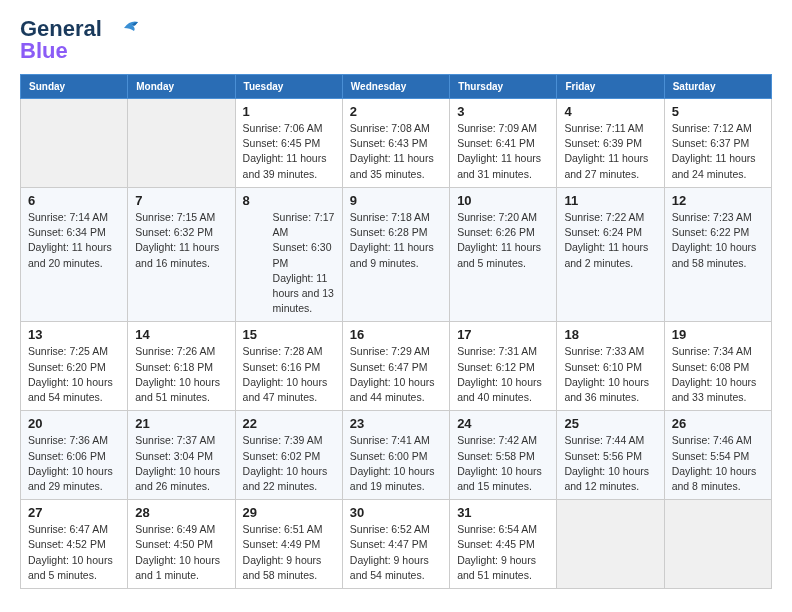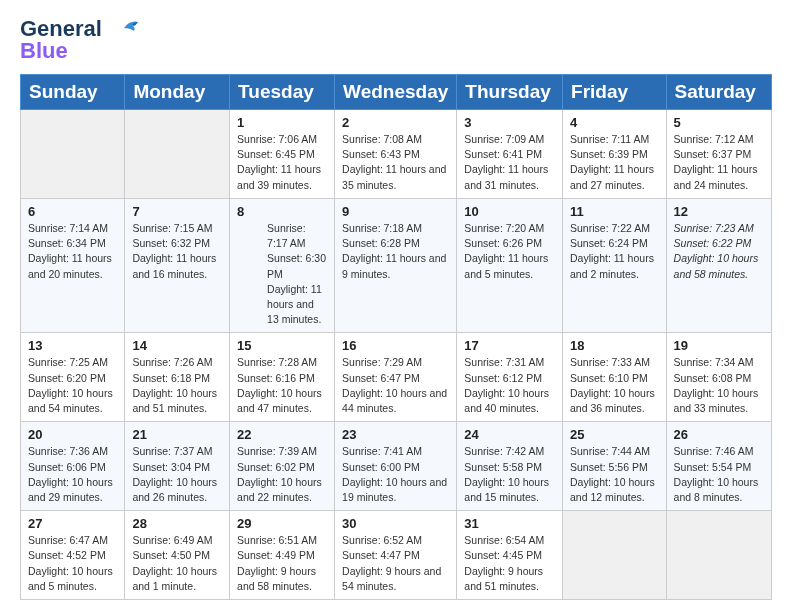--- a/index.html
+++ b/index.html
@@ -44,21 +44,21 @@
       font-weight: normal;
     }
     .calendar {
       width: 100%;
       border-collapse: collapse;
       border: 1px solid #ccc;
     }
     .calendar th {
       background: #2a6db5;
       color: #fff;
-      font-size: 19px;
+      font-size: 10px;
       font-weight: bold;
       padding: 6px 8px;
       text-align: left;
       border: 1px solid #4a8fd5;
     }
     .calendar td {
       vertical-align: top;
       border: 1px solid #ccc;
       padding: 5px 7px;
       width: 106px;
@@ -187,21 +187,21 @@
 Daylight: 11 hours and 5 minutes.</div>
           </td>
           <td>
             <span class="day-number">11</span>
             <div class="day-info" style="white-space: pre-line;">Sunrise: 7:22 AM
 Sunset: 6:24 PM
 Daylight: 11 hours and 2 minutes.</div>
           </td>
           <td>
             <span class="day-number">12</span>
-            <div class="day-info" style="white-space: pre-line; font-style: italic;">Sunrise: 7:23 AM
+            <div class="day-info" style="white-space: pre-line;">Sunrise: 7:23 AM
 Sunset: 6:22 PM
 Daylight: 10 hours and 58 minutes.</div>
           </td>
         </tr>
         <tr>
           <td>
             <span class="day-number">13</span>
             <div class="day-info" style="white-space: pre-line;">Sunrise: 7:25 AM
 Sunset: 6:20 PM
 Daylight: 10 hours and 54 minutes.</div>

